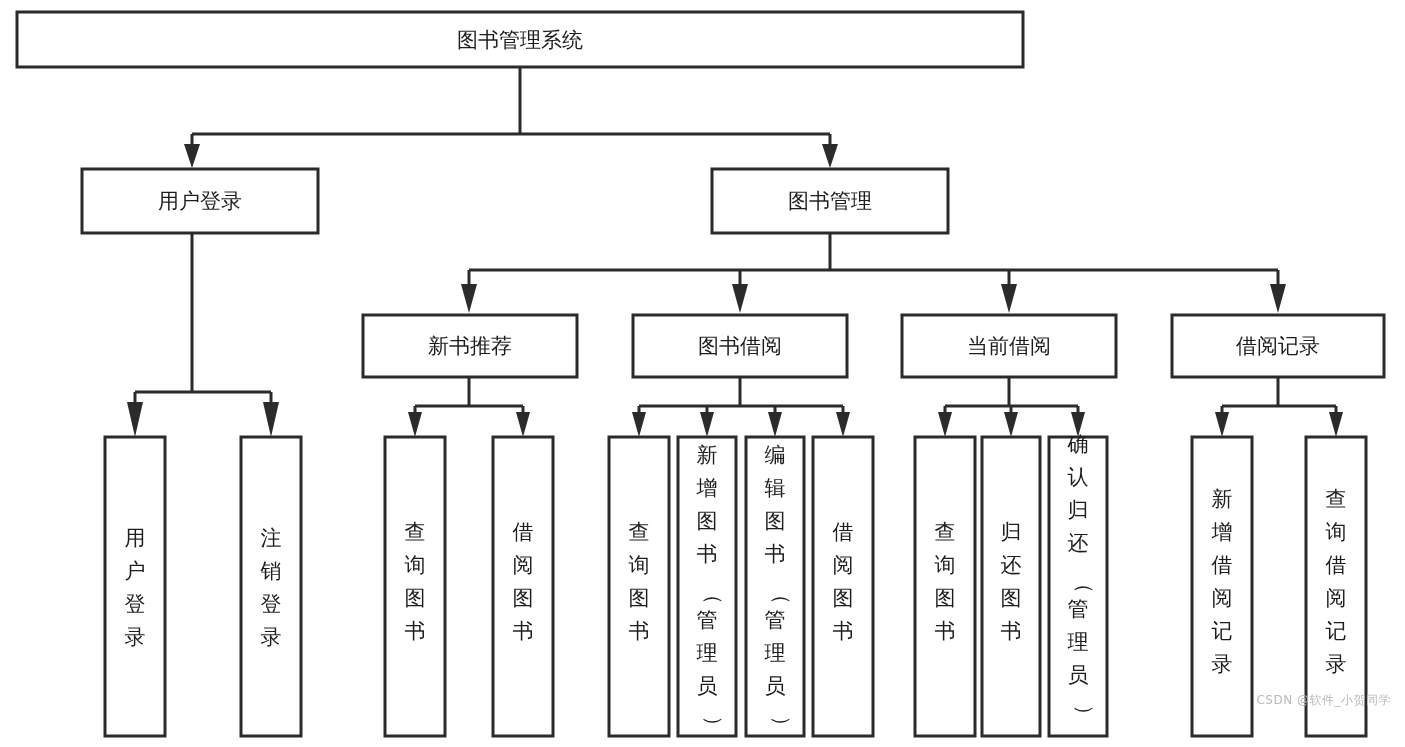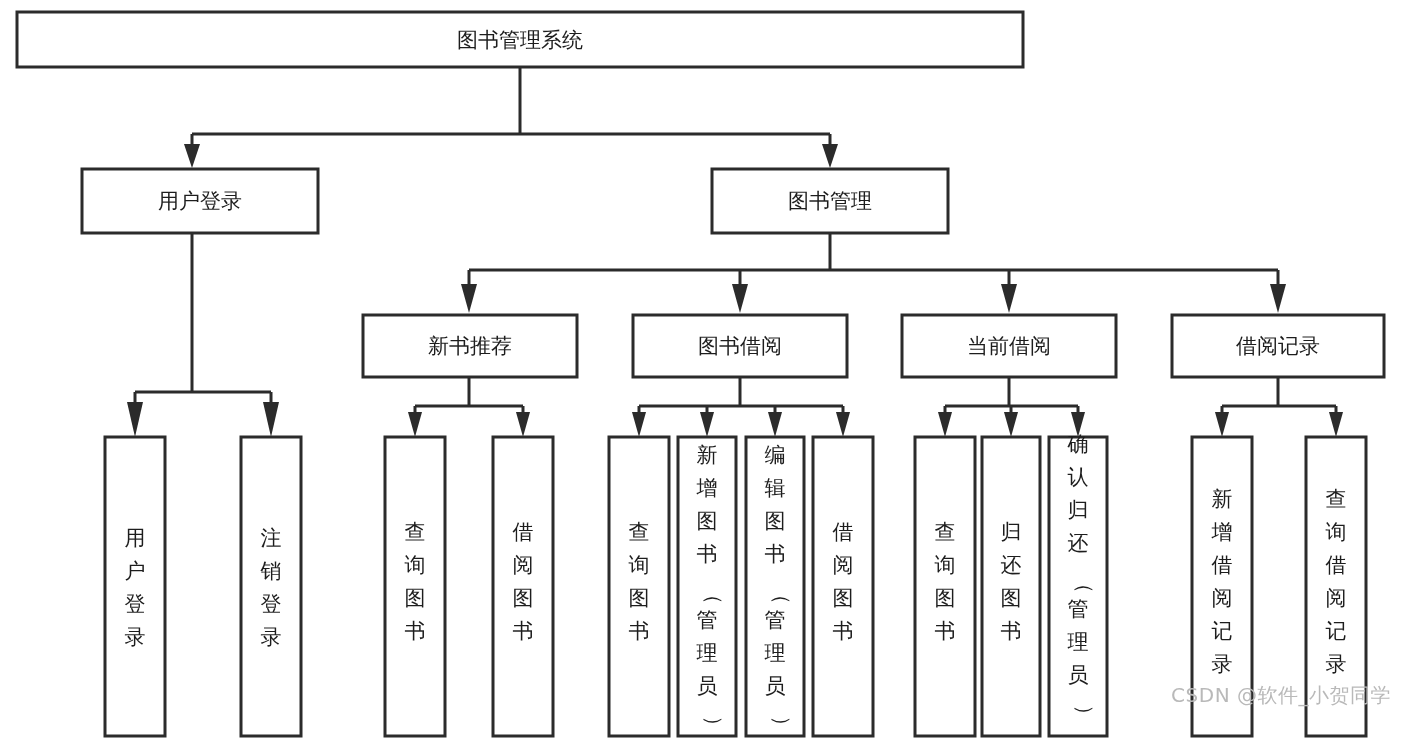--- a/index.html
+++ b/index.html
@@ -51,21 +51,21 @@
   }
   .arrowhead {
     fill: #2b2b2b;
     stroke: none;
   }
   .watermark {
     position: absolute;
     right: 14px;
     bottom: 4px;
     font-family: "DejaVu Sans", "Liberation Sans", sans-serif;
-    font-size: 20px;
+    font-size: 12px;
     color: #b9b9b9;
     letter-spacing: 0.5px;
     white-space: nowrap;
     user-select: none;
   }
 </style>
 </head>
 <body>
 
 <div id="diagram-root">

